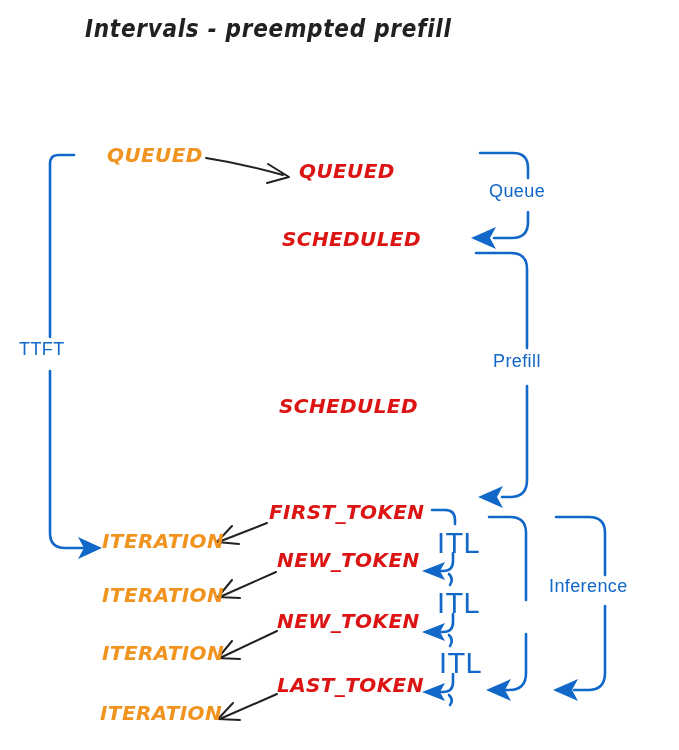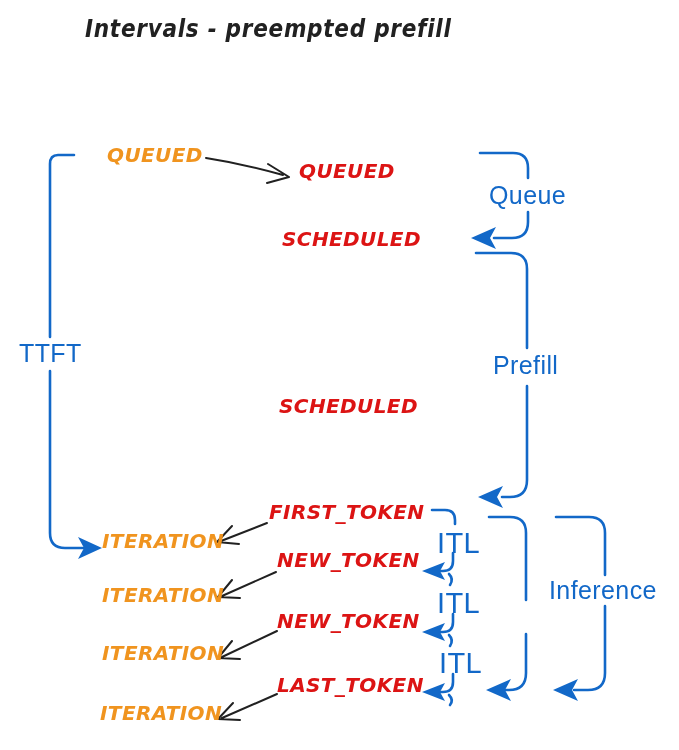--- a/index.html
+++ b/index.html
@@ -26,21 +26,21 @@
     font-size:19px;
     border-bottom:2px solid currentColor;
     padding-bottom:3px;
   }
   .ev{font-size:20px;}
   .orange{color:var(--c-orange);}
   .red{color:var(--c-red);}
   .blue-label{
     font-family:"Liberation Sans",sans-serif;
     color:var(--c-blue);
-    font-size:25px;letter-spacing:.4px;
+    font-size:18px;letter-spacing:.4px;
   }
   .itl{font-size:29px;}
   .s-blue{stroke:var(--c-blue);fill:none;stroke-width:2.6;stroke-linecap:round;stroke-linejoin:round;}
   .f-blue{fill:var(--c-blue);stroke:none;}
   .s-ink{stroke:var(--c-ink);fill:none;stroke-width:2;stroke-linecap:round;stroke-linejoin:round;}
 </style>
 </head>
 <body>
 
 <div class="stage">

